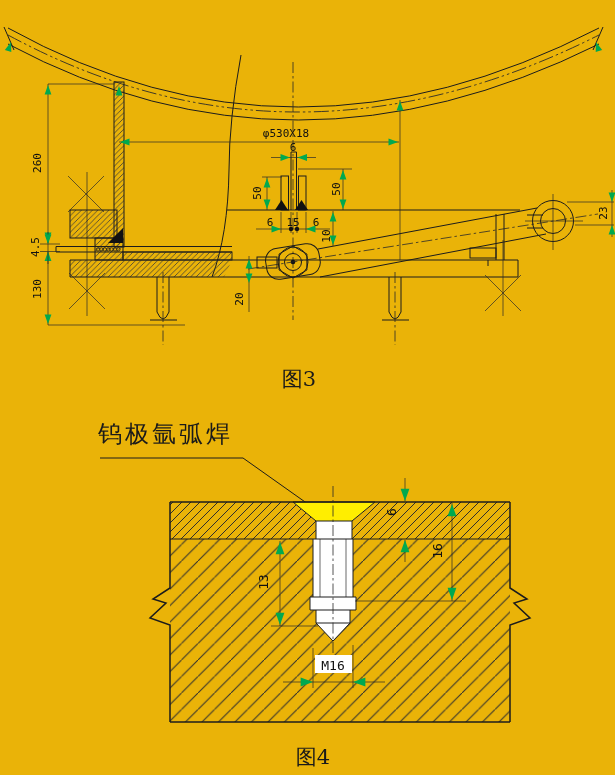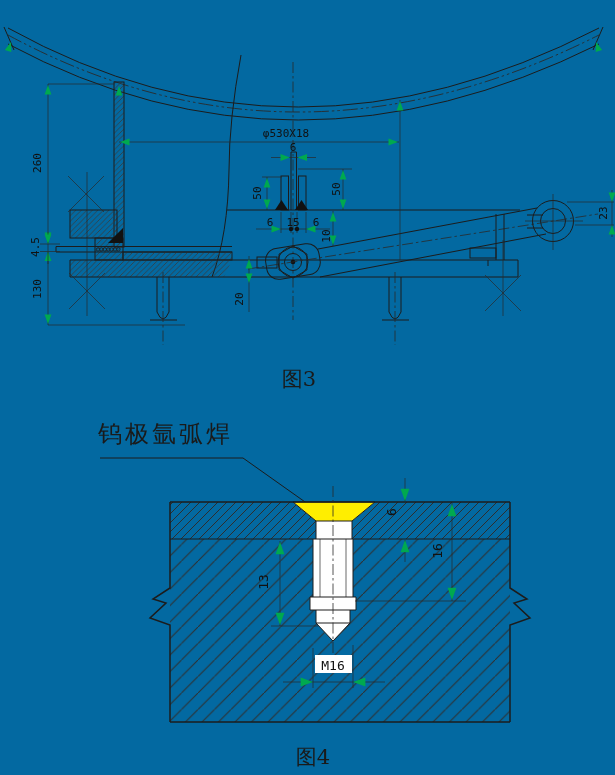--- a/index.html
+++ b/index.html
@@ -1,16 +1,16 @@
 <!DOCTYPE html>
 <html><head>
 <meta charset="utf-8">
 <style>
   html,body{margin:0;padding:0;background:#ffffff;}
-  .stage{position:relative;width:615px;height:775px;background:#0369a1;overflow:hidden;
+  .stage{position:relative;width:615px;height:775px;background:#eab308;overflow:hidden;
          font-family:"DejaVu Sans","Liberation Sans",sans-serif;}
   svg{display:block;}
   .ln{stroke:#1c1c1c;stroke-width:1;fill:none;}
   .lnThk{stroke:#1c1c1c;stroke-width:1.5;fill:none;}
   .thin{stroke:#2a2a2a;stroke-width:0.7;fill:none;}
   .cl{stroke:#2a2a2a;stroke-width:0.8;fill:none;stroke-dasharray:11 3 2.5 3;}
   .cl2{stroke:#2a2a2a;stroke-width:0.9;fill:none;stroke-dasharray:15 3 2.5 3 2.5 3;}
   .arw{fill:#00a94f;}
   .dimt{font-family:"DejaVu Sans Mono","Liberation Mono",monospace;font-size:11px;fill:#111;}
   .dimt4{font-family:"DejaVu Sans Mono","Liberation Mono",monospace;font-size:13px;fill:#111;}

